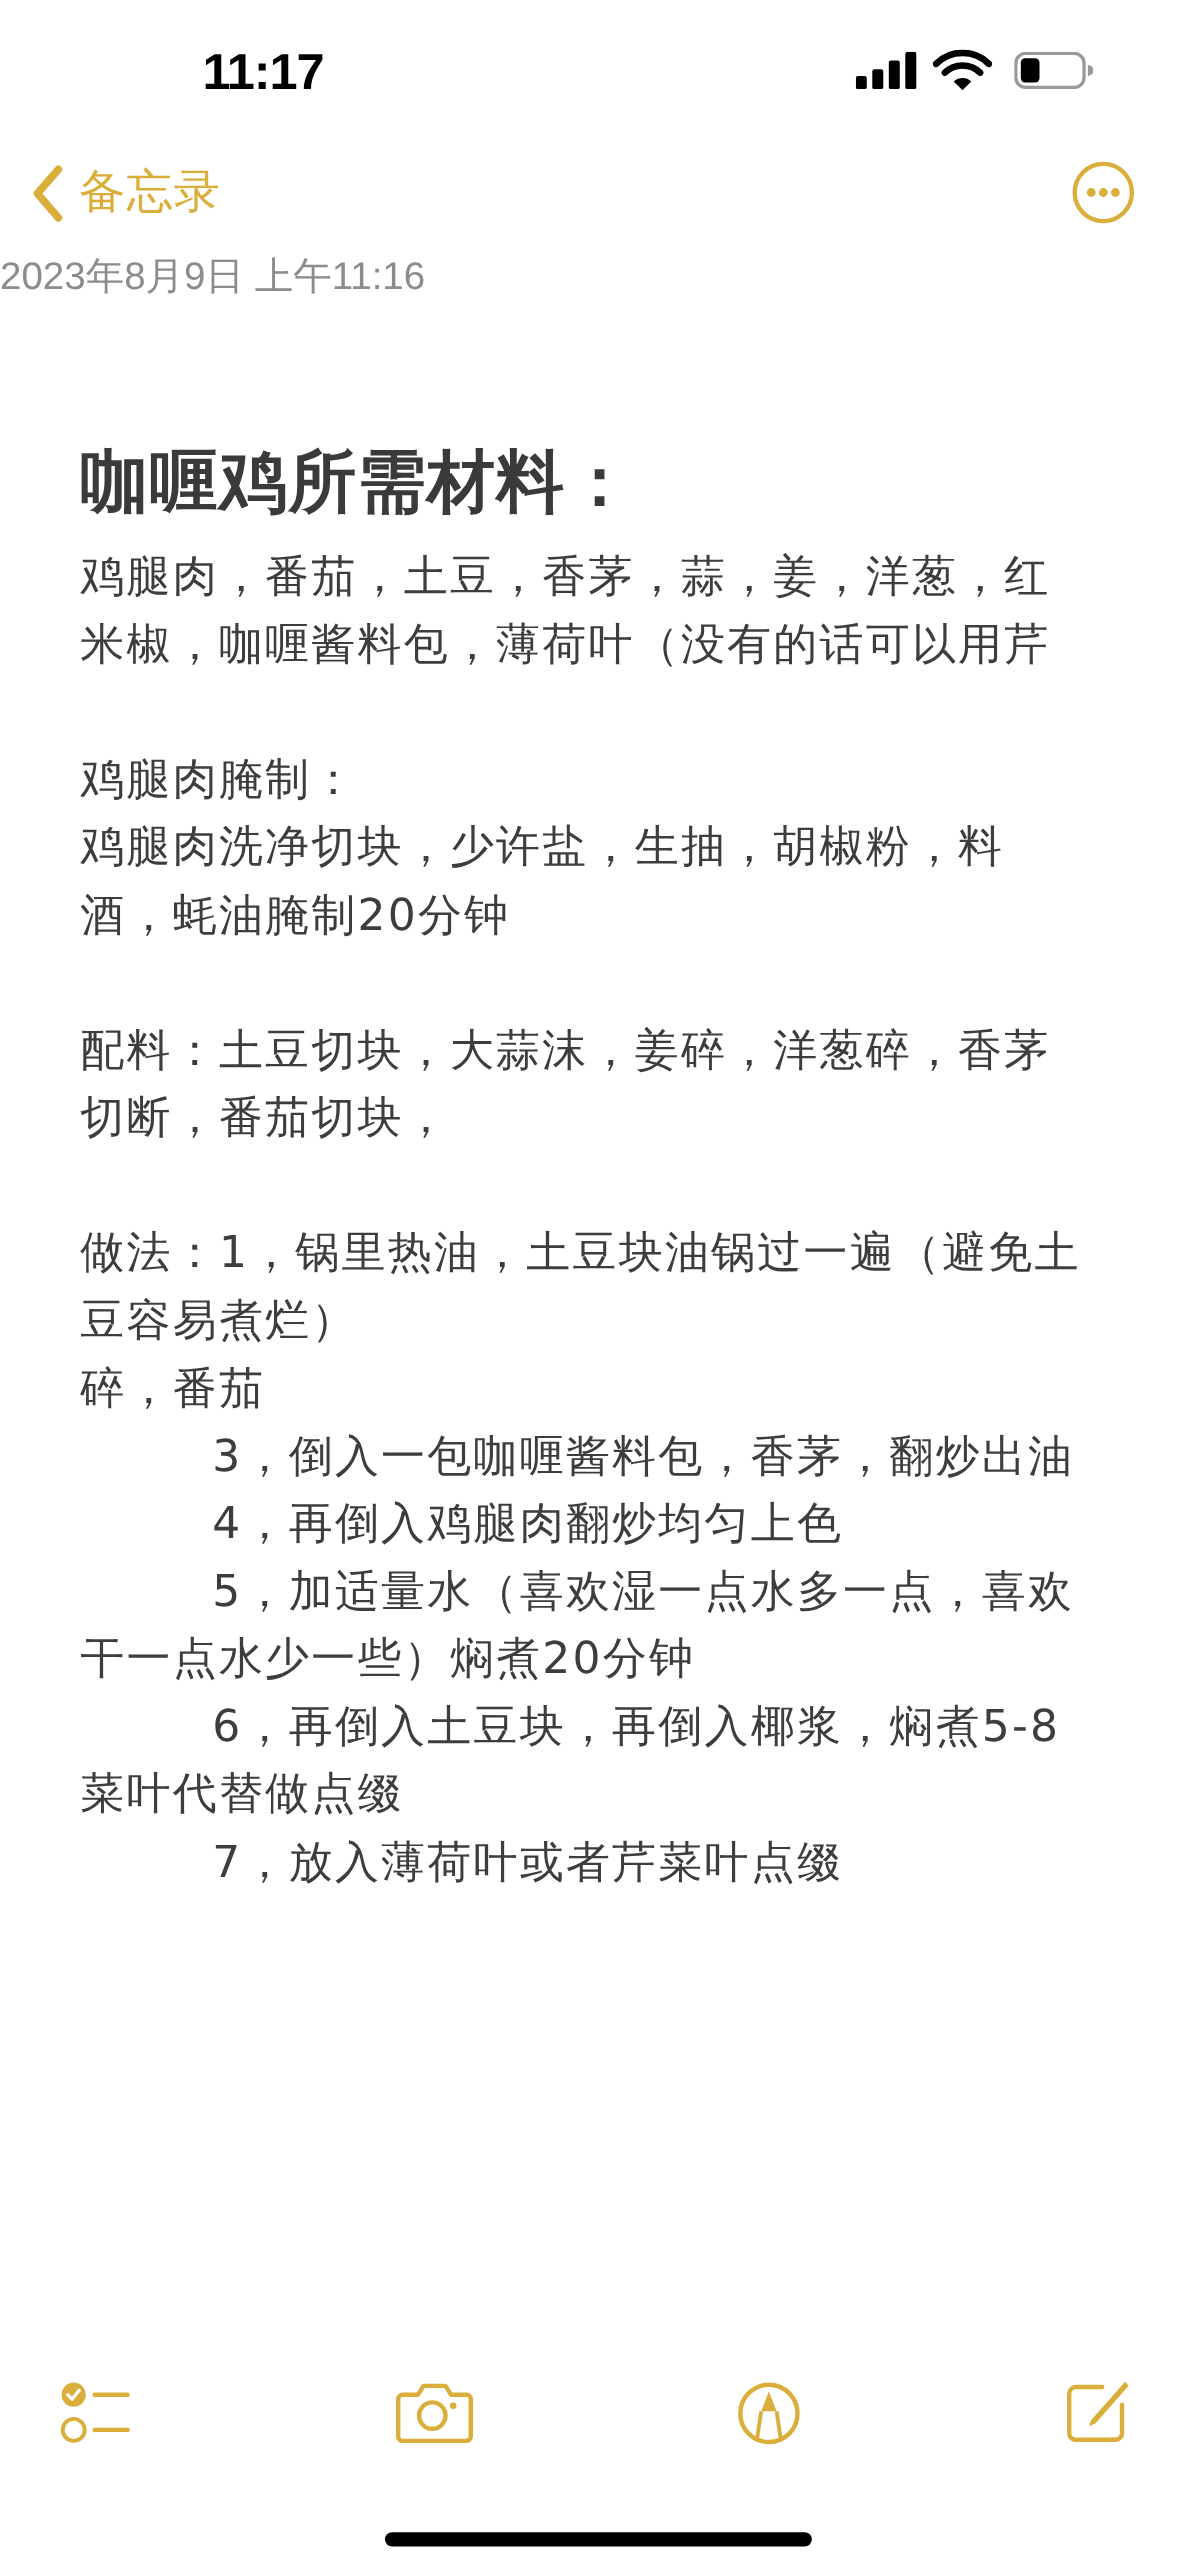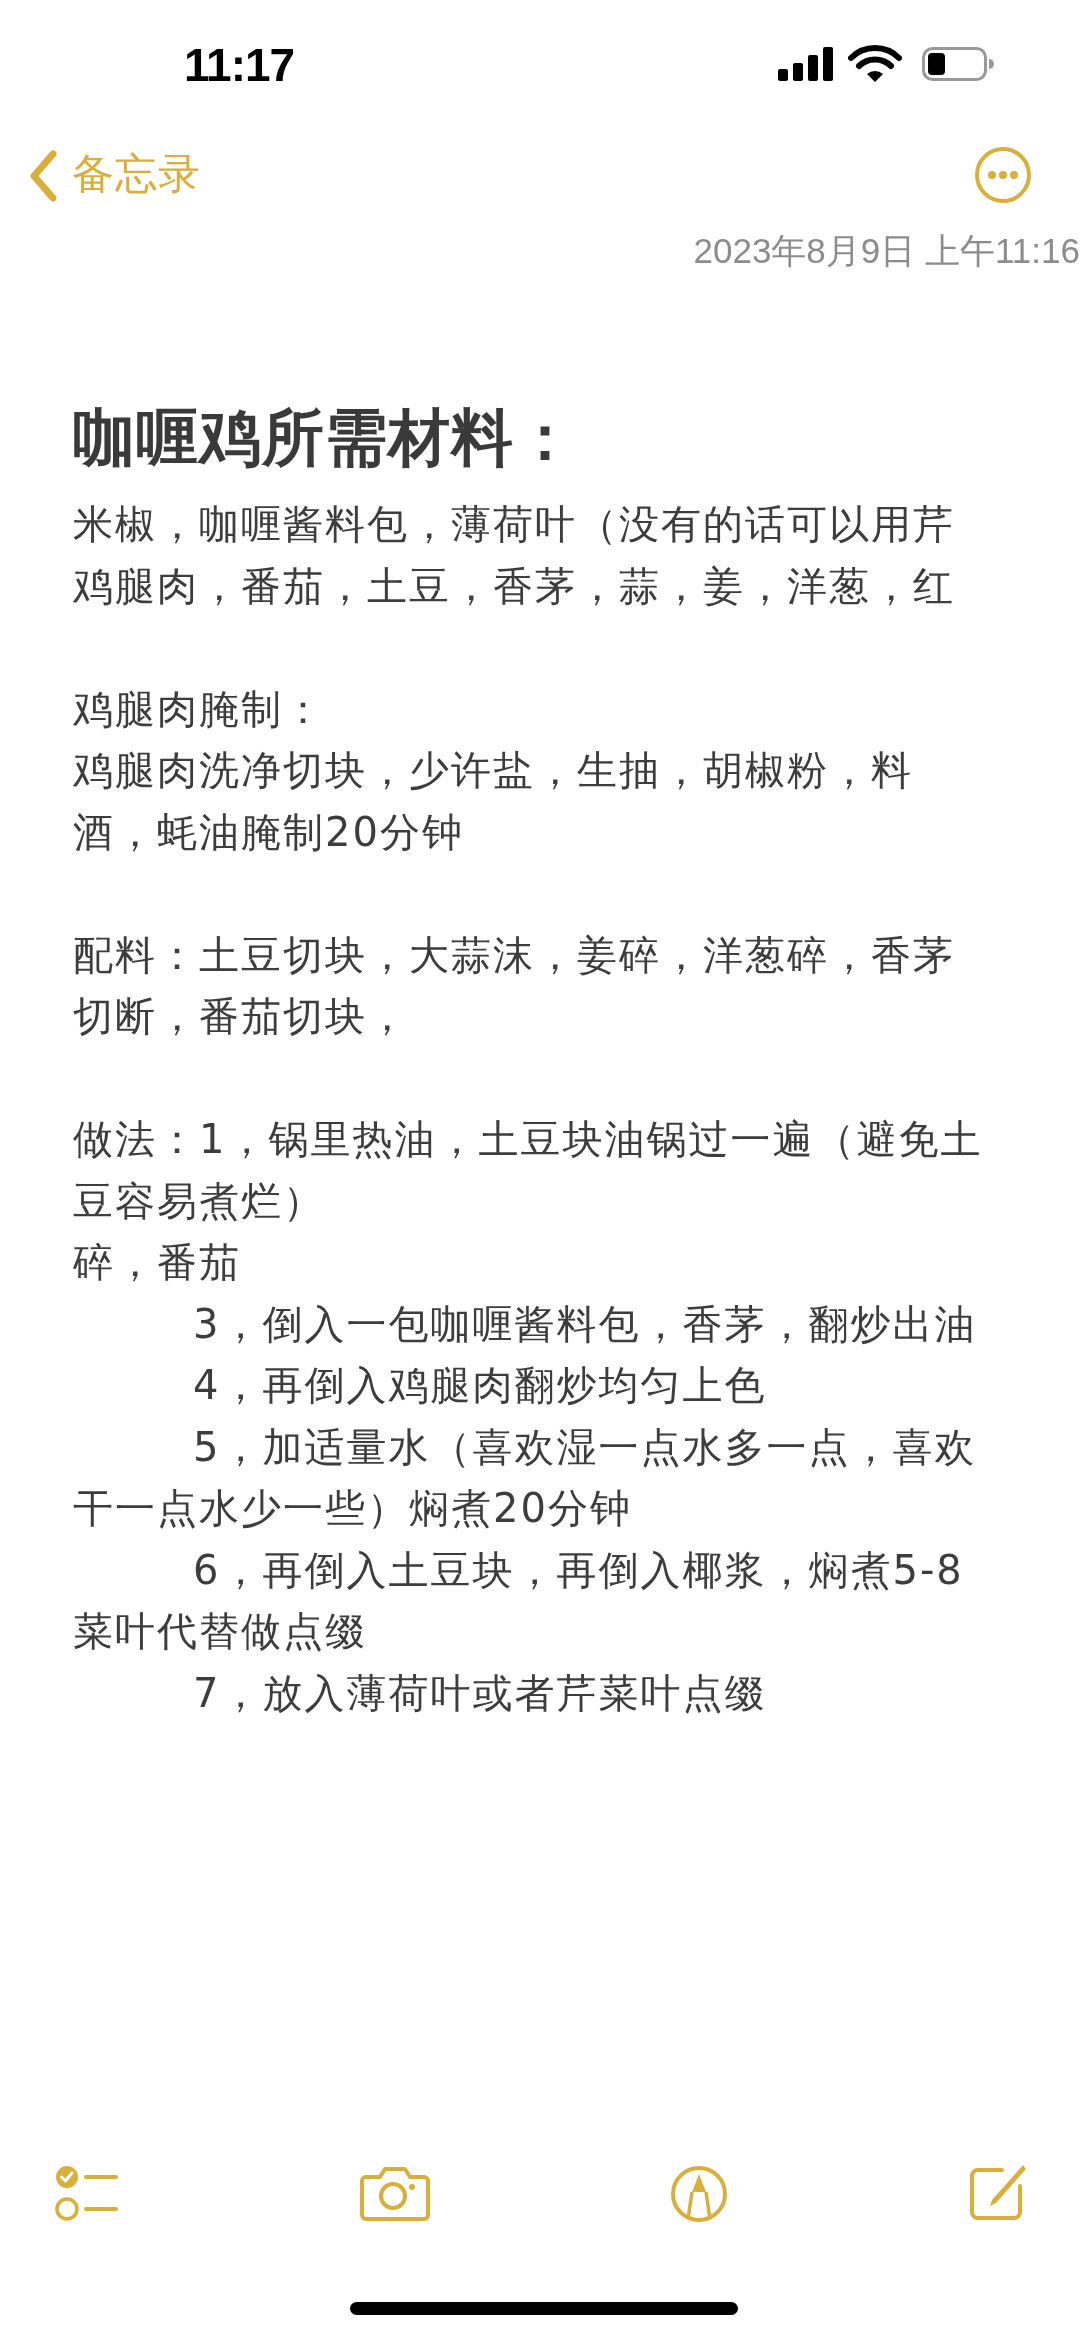--- a/index.html
+++ b/index.html
@@ -13,21 +13,21 @@
   .signal { left:778px; top:47px; width:56px; height:34px; }
   .wifi { left:848px; top:45px; width:54px; height:38px; }
   .battery { left:922px; top:47px; width:72px; height:34px; }
 
   
   .back-btn { left:28px; top:146px; height:56px; display:flex; align-items:flex-end; gap:14px; cursor:pointer; }
   .back-chevron { width:30px; height:52px; }
   .back-label { font-size:42px; color:#DAAE3A; letter-spacing:1px; }
   .more-btn { left:974px; top:146px; width:58px; height:58px; cursor:pointer; }
 
-  .note-date { left:0; width:1080px; top:228px; text-align:right; font-size:35px; color:#8c8c8c;
+  .note-date { left:0; width:1080px; top:228px; text-align:left; font-size:35px; color:#8c8c8c;
                font-family:"Liberation Sans","DejaVu Sans",sans-serif; }
 
   
   .note { left:73px; top:396px; width:960px; }
   .note-title { font-size:62px; font-weight:bold; color:#3a3a3a; line-height:84px; margin:0; letter-spacing:1px; }
   .note-body { margin-top:14px; font-size:40px; line-height:61.5px; color:#3d3d3d; letter-spacing:2px; }
   .note-line { white-space:pre; height:61.5px; }
   .note-line.indent2 { padding-left:132px; }
   .note-line.indent { padding-left:120px; }
 
@@ -76,22 +76,22 @@
   <circle cx="18" cy="29" r="4" fill="#DAAE3A"></circle>
   <circle cx="29" cy="29" r="4" fill="#DAAE3A"></circle>
   <circle cx="40" cy="29" r="4" fill="#DAAE3A"></circle>
 </svg>
 
 <div class="abs note-date">2023年8月9日 上午11:16</div>
 
 <div class="abs note">
   <h1 class="note-title">咖喱鸡所需材料：</h1>
   <div class="note-body" id="note-body">
+      <div class="note-line">鸡腿肉，番茄，土豆，香茅，蒜，姜，洋葱，红</div>
       <div class="note-line">米椒，咖喱酱料包，薄荷叶（没有的话可以用芹</div>
-      <div class="note-line">鸡腿肉，番茄，土豆，香茅，蒜，姜，洋葱，红</div>
       <div class="note-line"></div>
       <div class="note-line">鸡腿肉腌制：</div>
       <div class="note-line">鸡腿肉洗净切块，少许盐，生抽，胡椒粉，料</div>
       <div class="note-line">酒，蚝油腌制20分钟</div>
       <div class="note-line"></div>
       <div class="note-line">配料：土豆切块，大蒜沫，姜碎，洋葱碎，香茅</div>
       <div class="note-line">切断，番茄切块，</div>
       <div class="note-line"></div>
       <div class="note-line">做法：1，锅里热油，土豆块油锅过一遍（避免土</div>
       <div class="note-line">豆容易煮烂）</div>

